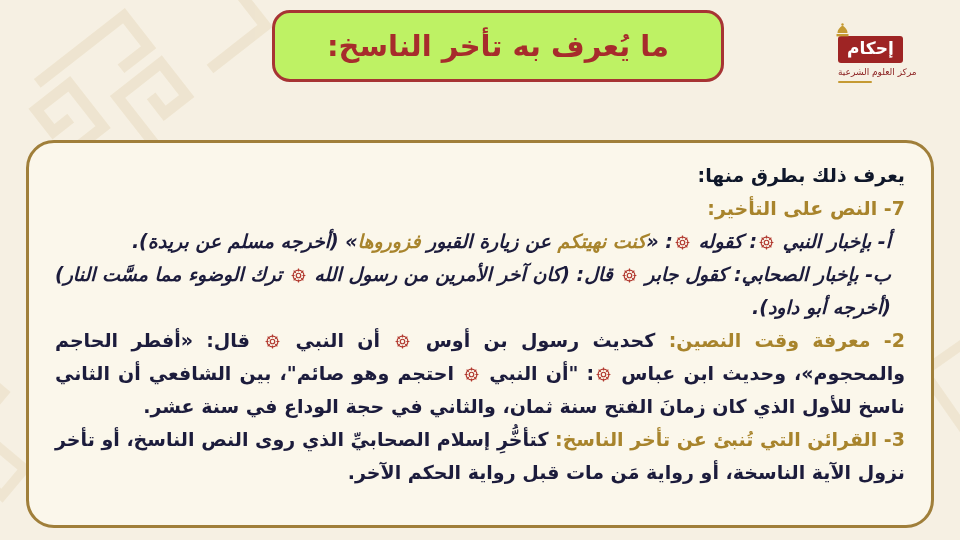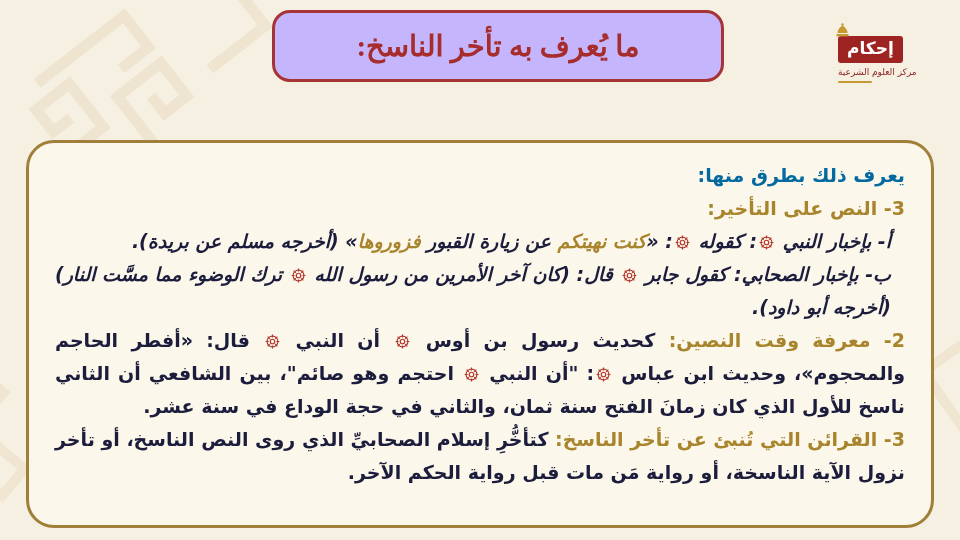--- a/index.html
+++ b/index.html
@@ -7,22 +7,22 @@
     width:960px;height:540px;position:relative;overflow:hidden;
     background:#f6f0e3;
     font-family:"DejaVu Sans", sans-serif;
   }
   
   .ornament{position:absolute;z-index:0;pointer-events:none;}
 
   
   .title-box{
     position:absolute;left:272px;top:10px;width:446px;height:66px;
-    border:3px solid #a73434;border-radius:18px;background:#c4b5fd;
-    display:flex;align-items:center;justify-content:center;z-index:2;font-family:Liberation Serif, serif;
+    border:3px solid #a73434;border-radius:18px;background:#bef264;
+    display:flex;align-items:center;justify-content:center;z-index:2;
   }
   .title-text{
     direction:rtl;color:#a72c2c;font-size:29px;font-weight:bold;letter-spacing:0;
   }
 
   
   .logo{
     position:absolute;right:22px;top:26px;width:100px;z-index:2;
     display:flex;flex-direction:column;align-items:flex-start;
   }
@@ -42,21 +42,21 @@
   .content-box{
     position:absolute;left:26px;top:140px;width:908px;height:388px;
     box-sizing:border-box;border:3px solid #a07f3a;border-radius:28px;
     background:#fbf7eb;padding:16px 26px 14px;direction:rtl;z-index:1;overflow:hidden;
   }
   .para{
     font-size:19px;font-weight:bold;line-height:33px;color:#1c1c3c;
     text-align:justify;text-align-last:right;
   }
   .para.indent{padding-right:14px;font-style:italic;}
-  .seg.red{color:#0369a1;}
+  .seg.red{color:#0f172a;}
   .seg.gold{color:#a8842c;}
   .seg.navy{color:#1c1c3c;}
   .honorific{
     display:inline-block;width:15px;height:15px;vertical-align:-2px;margin:0 2px;
   }
   .honorific svg{display:block;width:100%;height:100%;}
 </style>
 </head>
 <body>
 
@@ -95,21 +95,21 @@
     </svg>
     <span class="logo-badge">إحكام</span>
   </div>
   <div class="logo-tagline">مركز العلوم الشرعية</div>
   <div class="logo-orn"></div>
 </div>
 
 <div class="content-box">
   <div>
       <div class="para"><span class="seg red">يعرف ذلك بطرق منها:</span></div>
-      <div class="para"><span class="seg gold">3- النص على التأخير:</span></div>
+      <div class="para"><span class="seg gold">7- النص على التأخير:</span></div>
       <div class="para indent"><span class="seg navy">أ- بإخبار النبي </span><span class="honorific"><svg viewBox="0 0 20 20" xmlns="http://www.w3.org/2000/svg">
             <g stroke="#b23a30" fill="none" stroke-width="1.6">
               <circle cx="10" cy="10" r="7.2"></circle>
               <circle cx="10" cy="10" r="3"></circle>
               <path d="M10 0.8v4M10 15.2v4M0.8 10h4M15.2 10h4M3.5 3.5l2.9 2.9M13.6 13.6l2.9 2.9M16.5 3.5l-2.9 2.9M6.4 13.6l-2.9 2.9"></path>
             </g>
           </svg></span><span class="seg navy">: كقوله </span><span class="honorific"><svg viewBox="0 0 20 20" xmlns="http://www.w3.org/2000/svg">
             <g stroke="#b23a30" fill="none" stroke-width="1.6">
               <circle cx="10" cy="10" r="7.2"></circle>
               <circle cx="10" cy="10" r="3"></circle>

